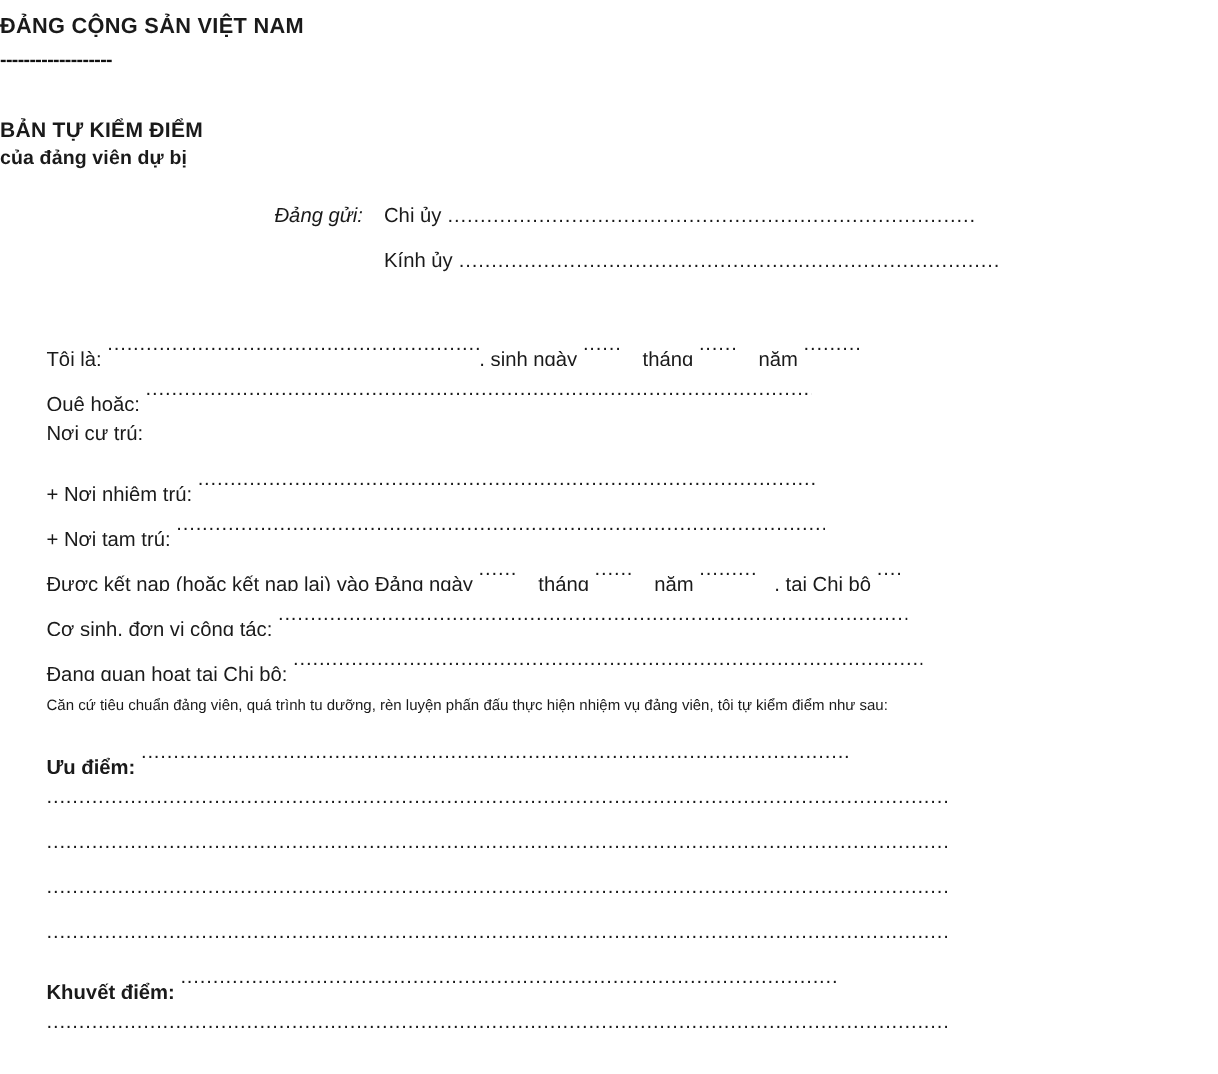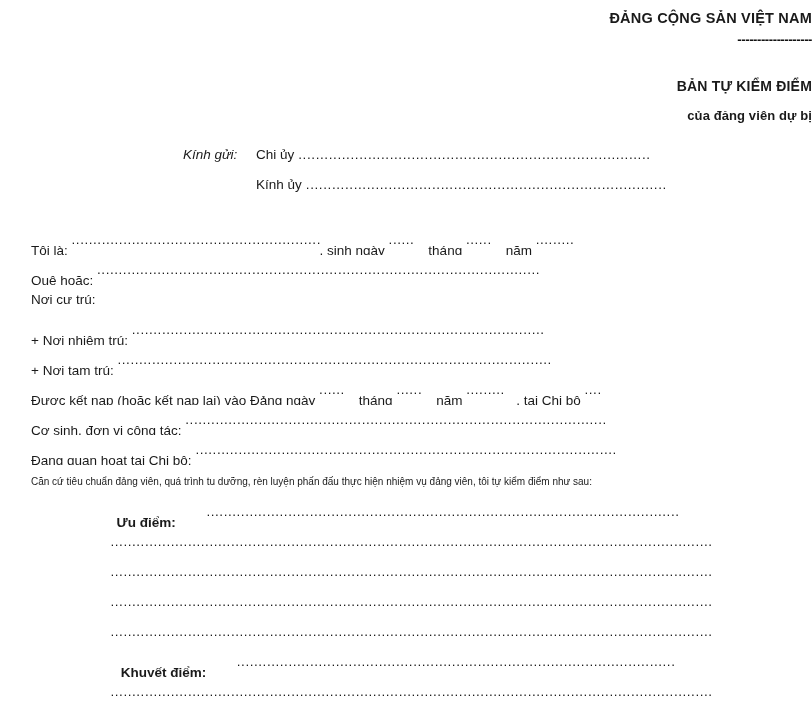--- a/index.html
+++ b/index.html
@@ -19,21 +19,21 @@
   .page {
     position: relative;
     width: 812px;
     height: 716px;
     background: #ffffff;
     box-sizing: border-box;
   }
 
   
   .header {
-    text-align: right;
+    text-align: left;
     padding-top: 8px;
   }
   .doc-title {
     font-size: 14.5px;
     font-weight: bold;
     letter-spacing: 0.2px;
     line-height: 20px;
   }
   .dash-rule {
     font-size: 13px;
@@ -47,23 +47,21 @@
     font-size: 14px;
     font-weight: bold;
     line-height: 20px;
     margin-top: 28px;
     letter-spacing: 0.2px;
   }
   .doc-subtitle2 {
     font-size: 13px;
     font-weight: bold;
     line-height: 18px;
-    margin-top: 11px;
     letter-spacing: 0.1px;
-    padding-left: 32px;
   }
 
   
   .recipient-block {
     margin-top: 22px;
     padding-left: 183px;
   }
   .recipient-row {
     display: flex;
     align-items: baseline;
@@ -125,21 +123,20 @@
     font-size: 10px;
     line-height: 22px;
     margin-top: 6px;
     width: 636px;
   }
 
   
   .section-block {
     padding-left: 31px;
     padding-right: 20px;
-    text-align: center;
   }
   .fill-line {
     height: 30px;
     line-height: 30px;
     font-size: 13.5px;
     white-space: nowrap;
     overflow: hidden;
   }
   .fill-label {
     font-weight: bold;
@@ -176,21 +173,21 @@
   <div class="header">
     <div class="doc-title">ĐẢNG CỘNG SẢN VIỆT NAM</div>
     <div class="dash-rule">-------------------</div>
     <div class="doc-subtitle">BẢN TỰ KIỂM ĐIỂM</div>
     <div class="doc-subtitle2">của đảng viên dự bị</div>
   </div>
 
   <div class="recipient-block">
 
     <div class="recipient-row">
-      <span class="recipient-label">Kính gửi:</span>
+      <span class="recipient-label">Đảng gửi:</span>
       <span class="recipient-name">Chi ủy</span>
       <span class="recipient-dots rdots-1">................................................................................................</span>
     </div>
 
     <div class="recipient-row">
       <span class="recipient-label"></span>
       <span class="recipient-name">Kính ủy</span>
       <span class="recipient-dots rdots-2">................................................................................................</span>
     </div>
 

